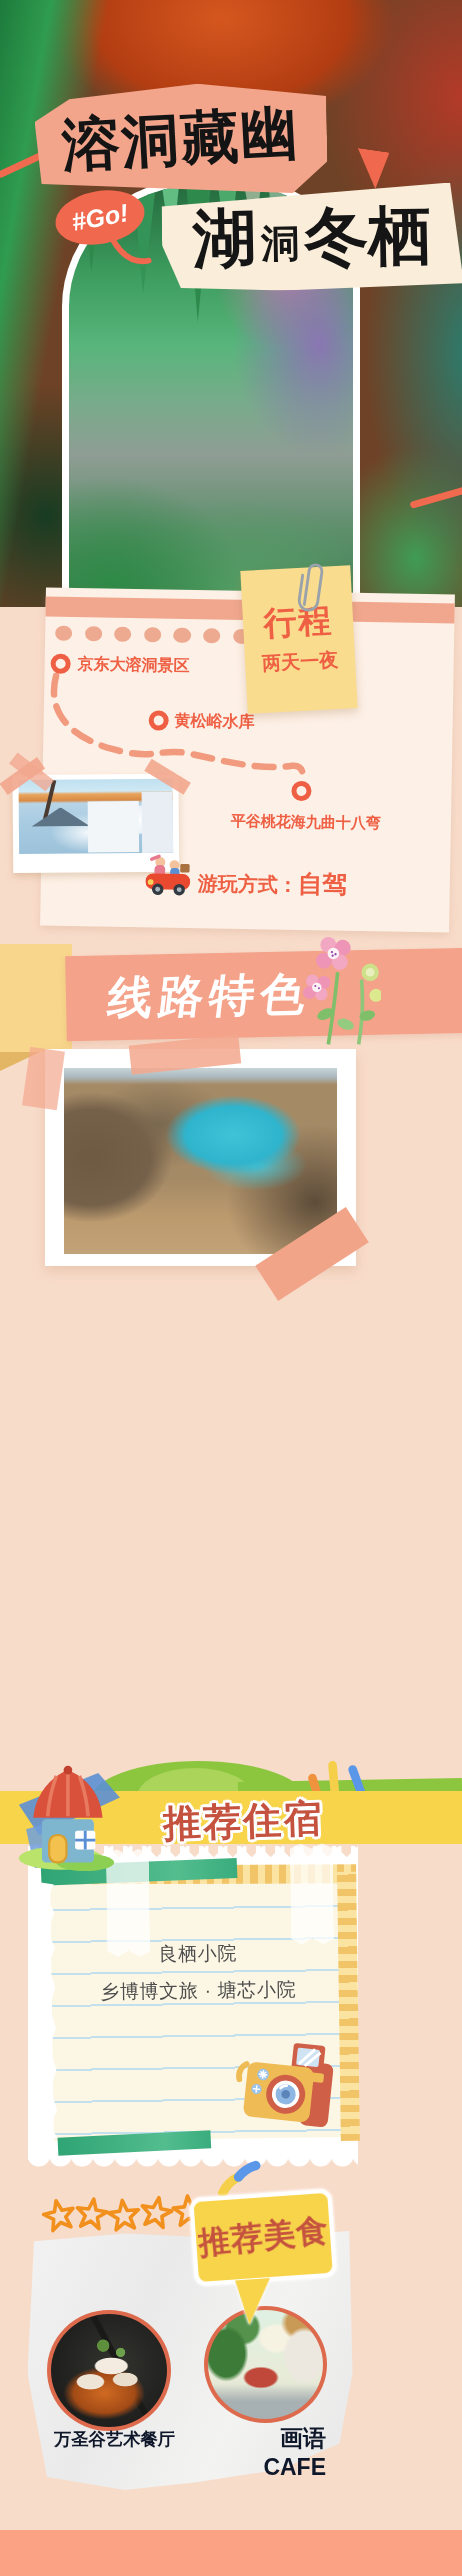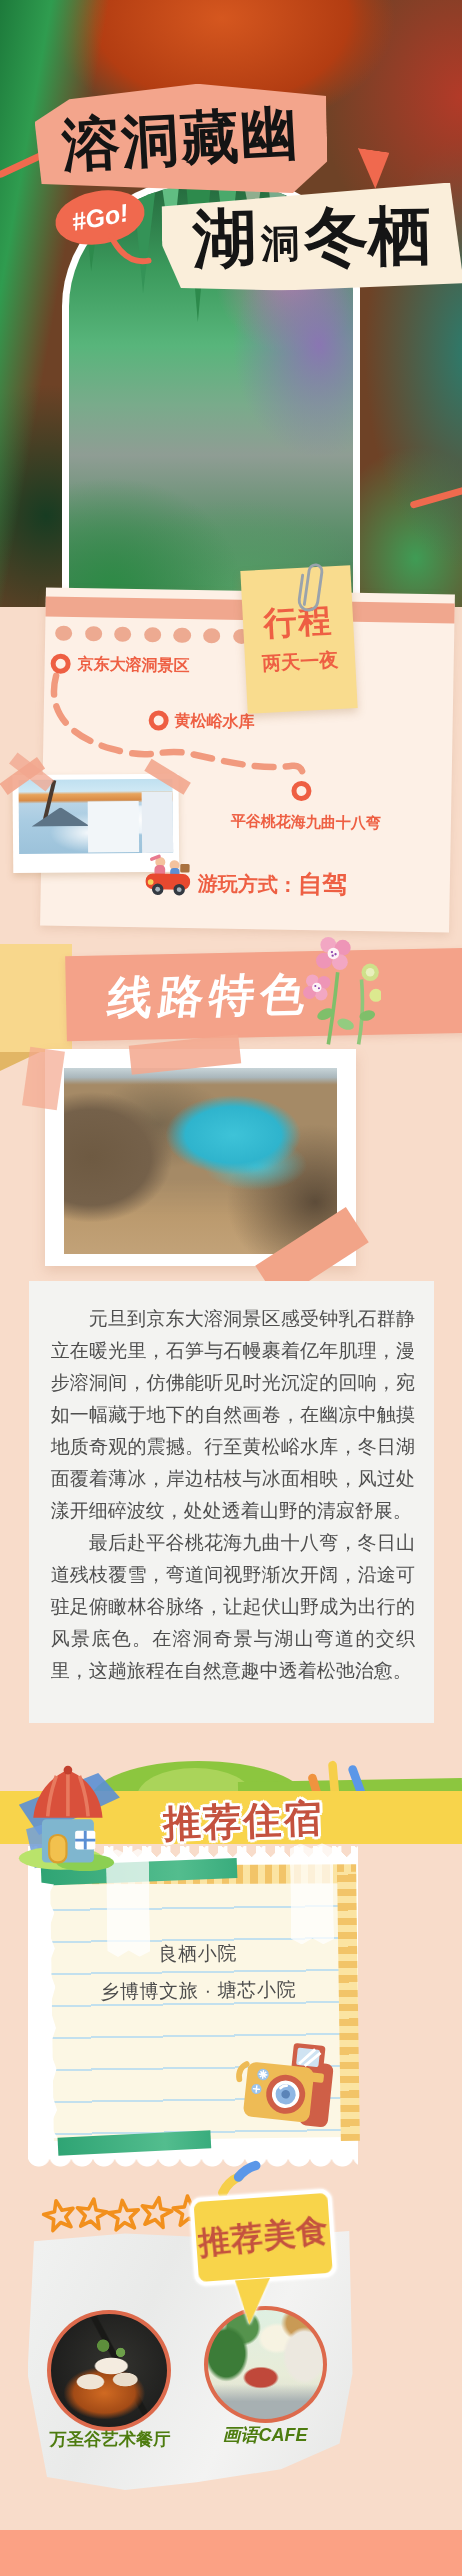--- a/index.html
+++ b/index.html
@@ -180,23 +180,23 @@
   .oval-cafe{left:204px;top:2306px;width:123px;height:117px;
     background:
       radial-gradient(ellipse 26px 33px at 16% 40%,#3c7c38 0 70%,transparent 85%),
       radial-gradient(ellipse 21.7px 21.7px at 30% 16%,#55934d 0 70%,transparent 85%),
       radial-gradient(ellipse 19px 11.6px at 46% 62%,#c0483a 0 80%,transparent 95%),
       radial-gradient(ellipse 24.6px 32px at 84% 42%,#ece8df 0 75%,transparent 90%),
       radial-gradient(ellipse 29px 21.7px at 86% 12%,#c99a55 0 70%,transparent 90%),
       radial-gradient(ellipse 21.7px 17.3px at 60% 26%,#f7f3e2 0 70%,transparent 90%),
       linear-gradient(0deg,#a7b0b2 0 16%,transparent 32%),
       linear-gradient(180deg,#dff0e2 0%,#e8ecd8 60%,#d6d8cc 100%);}
-  .food-label{position:absolute;color:#4d7c0f;font-weight:900;text-align:center;z-index:4;}
+  .food-label{position:absolute;color:#0f172a;font-weight:900;text-align:right;z-index:4;}
   .fl1{left:45px;top:2427px;width:130px;font-size:17.3px;}
-  .fl2{left:211px;top:2423px;width:108px;font-size:18px;font-style:italic;}
+  .fl2{left:218px;top:2423px;width:108px;font-size:23px;}
 
   .footer{position:absolute;left:0;top:2530px;width:462px;height:46px;background:#fba184;}
 </style>
 </head>
 <body>
 
 <div id="poster">
 
   <div class="hero">
     <div class="hero-blob">
@@ -333,24 +333,20 @@
     <circle cx="108" cy="92" r="9" fill="#dce98f"></circle>
   </svg>
 
   <div class="lake-card">
     <div class="lake-photo"></div>
     <div class="tape-a"></div>
     <div class="tape-b"></div>
     <div class="tape-c"></div>
   </div>
 
-  <div class="para-card">
-    <p>元旦到京东大溶洞景区感受钟乳石群静立在暖光里，石笋与石幔裹着亿年肌理，漫步溶洞间，仿佛能听见时光沉淀的回响，宛如一幅藏于地下的自然画卷，在幽凉中触摸地质奇观的震撼。行至黄松峪水库，冬日湖面覆着薄冰，岸边枯枝与冰面相映，风过处漾开细碎波纹，处处透着山野的清寂舒展。</p>
-    <p>最后赴平谷桃花海九曲十八弯，冬日山道残枝覆雪，弯道间视野渐次开阔，沿途可驻足俯瞰林谷脉络，让起伏山野成为出行的风景底色。在溶洞奇景与湖山弯道的交织里，这趟旅程在自然意趣中透着松弛治愈。</p>
-  </div>
 
   <div class="hill-main"></div>
   <div class="hill-light"></div>
   <div class="hill-strip"></div>
   <svg class="lodge-deco" width="69" height="56" viewBox="0 0 95 78">
     <path d="M14 28 L24 62" stroke="#f0933f" stroke-width="12" stroke-linecap="round"></path>
     <path d="M42 10 L46 58" stroke="#f6cf4a" stroke-width="12" stroke-linecap="round"></path>
     <path d="M70 16 L86 60" stroke="#5b97e8" stroke-width="12" stroke-linecap="round"></path>
   </svg>
   <div class="lodging-band"></div>

